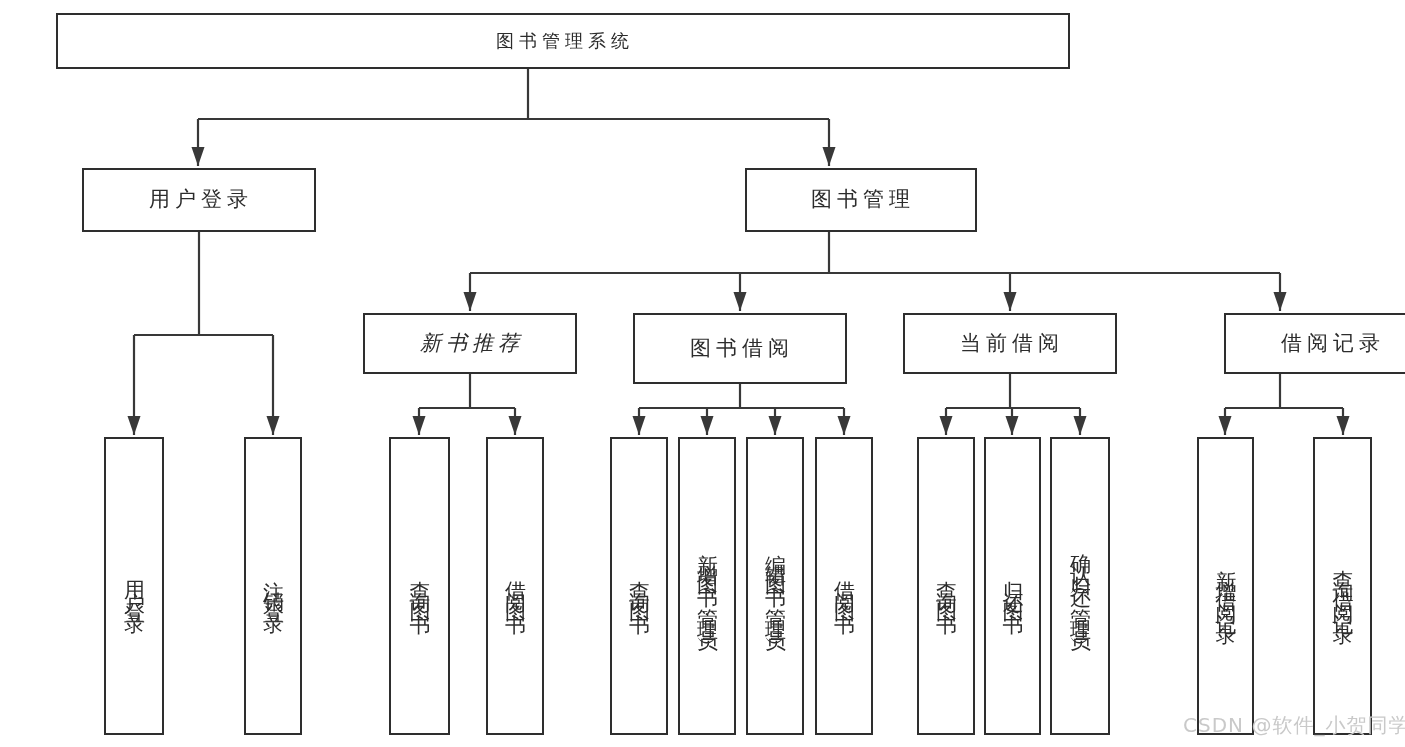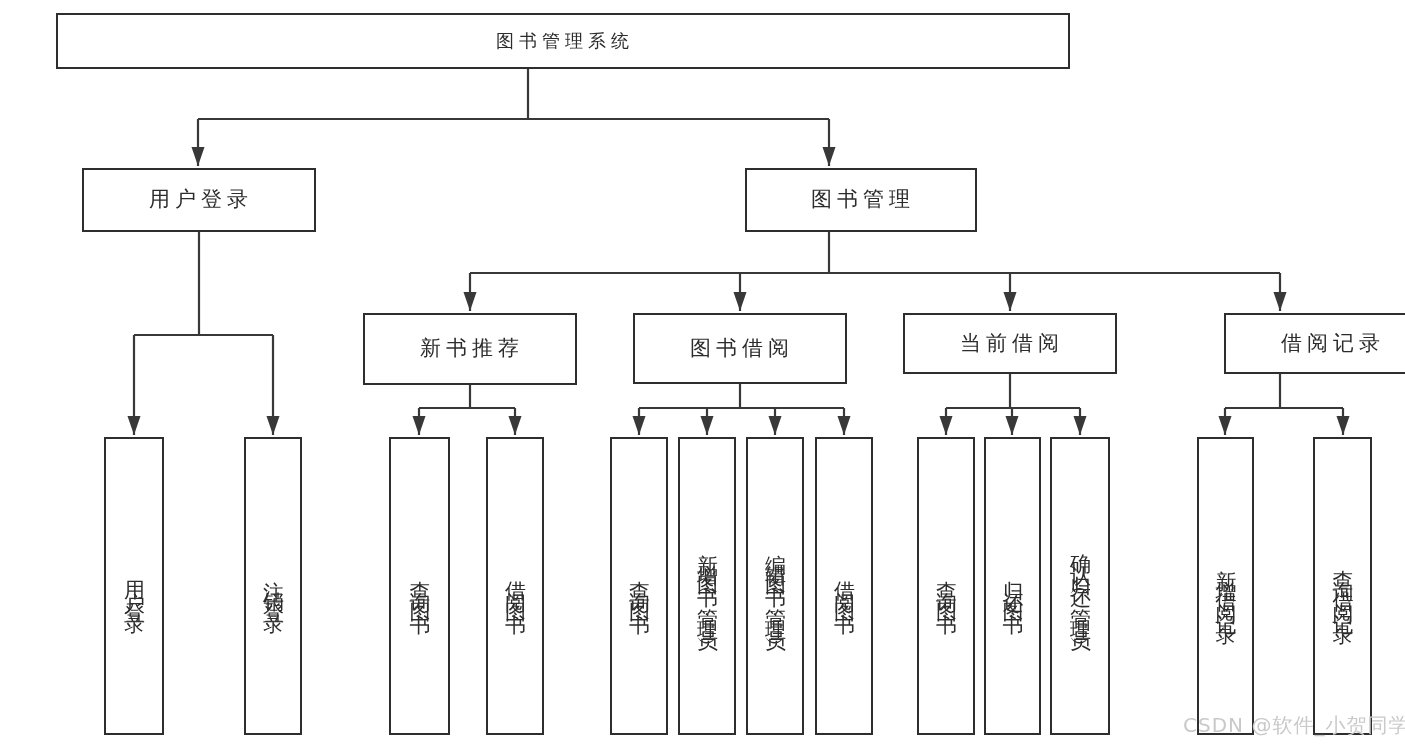--- a/index.html
+++ b/index.html
@@ -105,21 +105,21 @@
     <span class="h-label">图书管理系统</span>
   </div>
 
   <div class="node" style="left:82px;top:168px;width:234px;height:64px;">
     <span class="h-label">用户登录</span>
   </div>
   <div class="node" style="left:713px;top:168px;width:232px;height:64px;margin-left:32px;">
     <span class="h-label">图书管理</span>
   </div>
 
-  <div class="node" style="left:363px;top:313px;width:214px;height:72px;">
+  <div class="node" style="left:363px;top:313px;width:214px;height:61px;font-style:italic;">
     <span class="h-label">新书推荐</span>
   </div>
   <div class="node" style="left:633px;top:313px;width:214px;height:71px;">
     <span class="h-label">图书借阅</span>
   </div>
   <div class="node" style="left:903px;top:313px;width:214px;height:61px;align-items:center;">
     <span class="h-label">当前借阅</span>
   </div>
   <div class="node" style="left:1224px;top:313px;width:214px;height:61px;">
     <span class="h-label">借阅记录</span>

